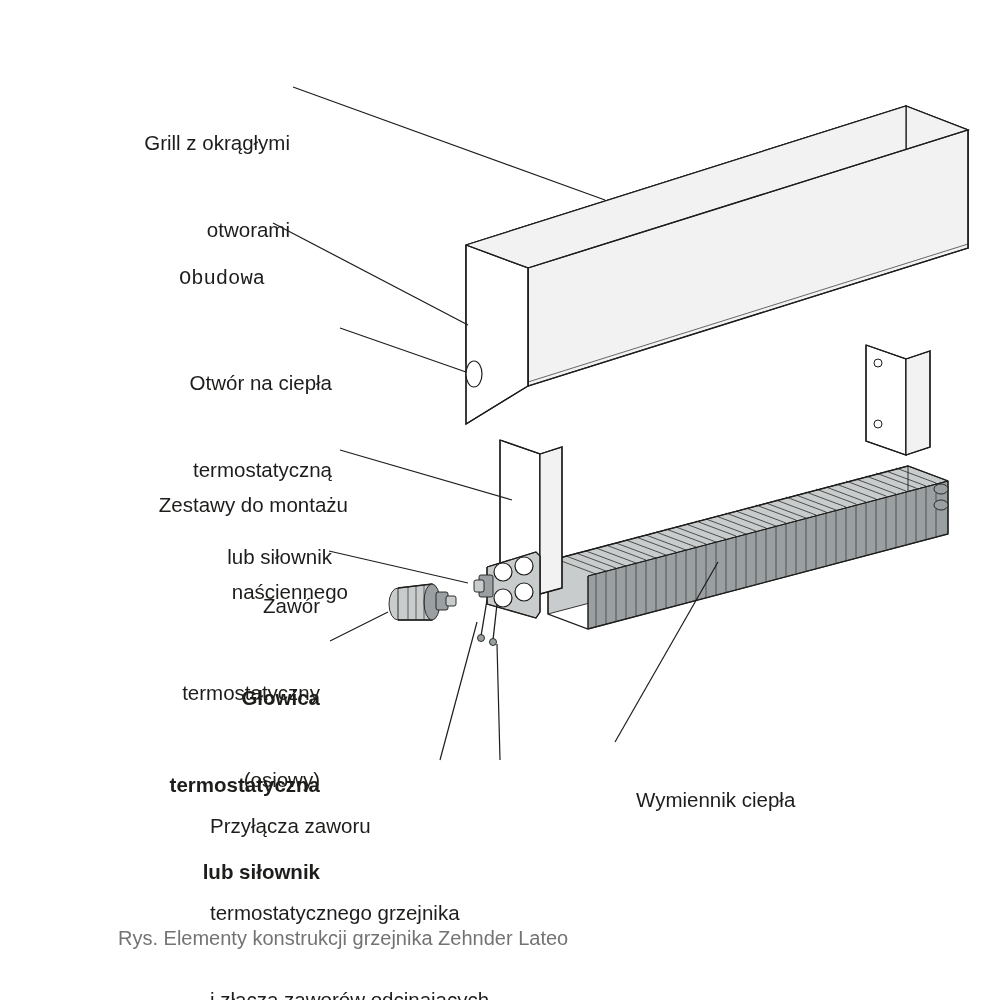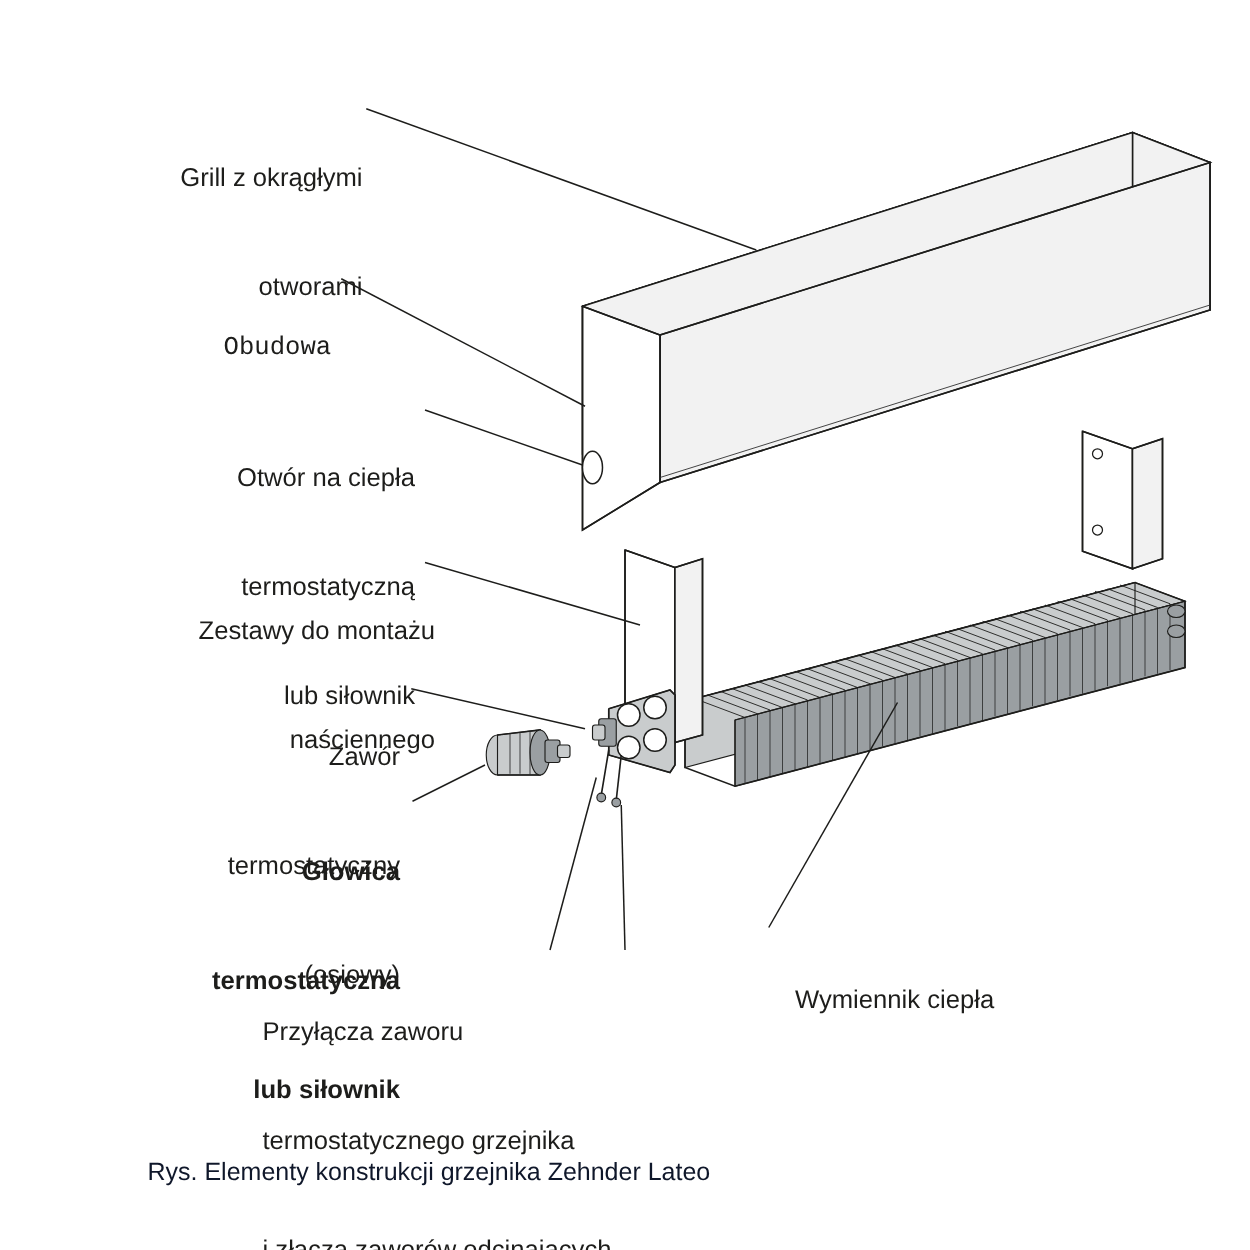--- a/index.html
+++ b/index.html
@@ -26,21 +26,21 @@
   .label.right {
     text-align: right;
   }
   .label.left {
     text-align: left;
   }
   .caption {
     position: absolute;
     font-size: 20px;
     line-height: 26px;
-    color: #0f172a;
+    color: #737373;
     white-space: pre;
   }
   svg.art {
     position: absolute;
     left: 0;
     top: 0;
     width: 1000px;
     height: 1000px;
   }
   .ln { stroke: #1d1d1b; stroke-width: 1.3; fill: none; }

